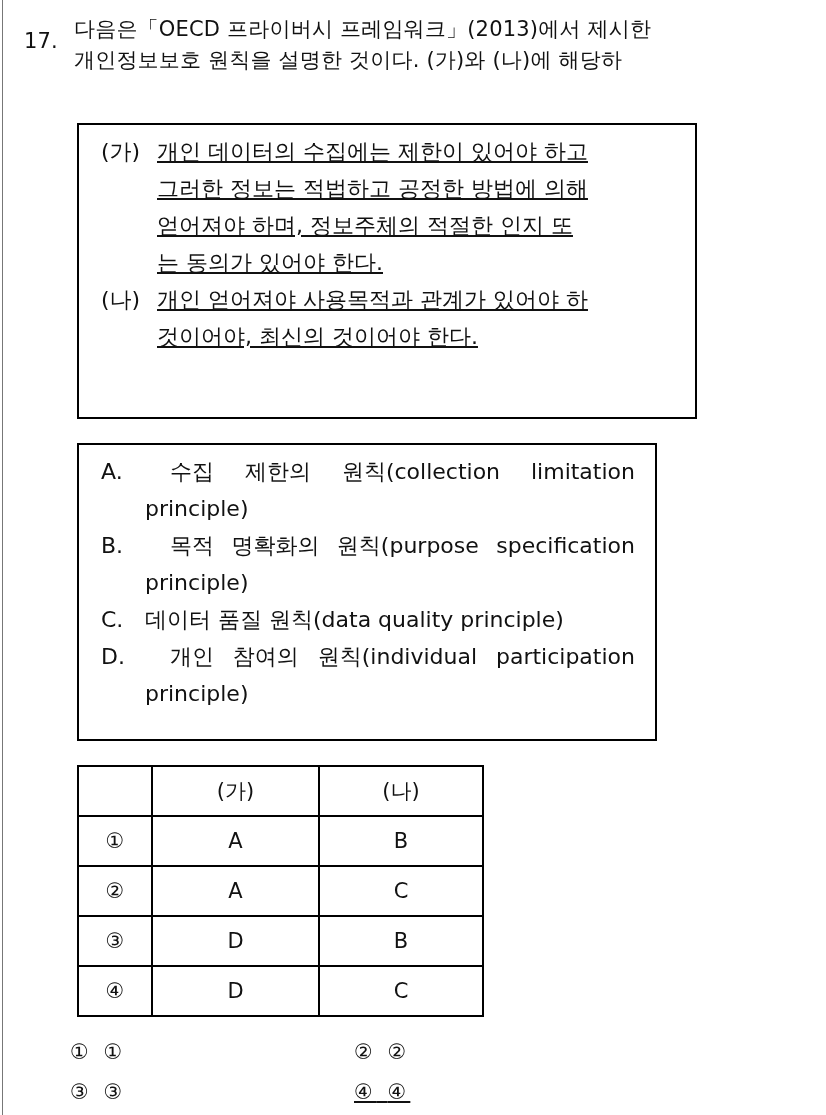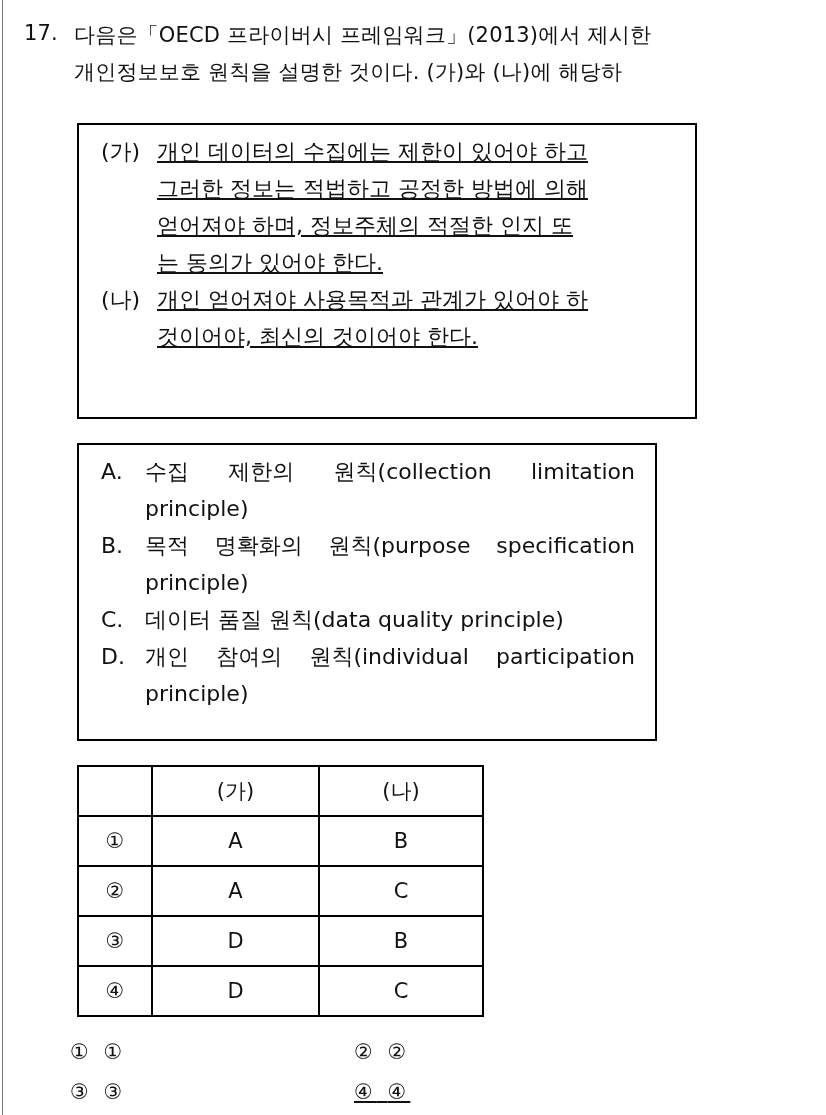--- a/index.html
+++ b/index.html
@@ -8,41 +8,41 @@
       font-family: "DejaVu Sans", "Liberation Sans", sans-serif;
       color: #111;
     }
     .page-rule {
       position: absolute; left: 2px; top: 0; width: 1px; height: 1115px; background: #777;
     }
     .question {
       position: absolute; left: 24px; top: 14px; width: 740px;
       font-size: 21px; line-height: 31px; letter-spacing: 0.2px;
     }
-    .q-num { position: absolute; left: 0; top: 4px; }
+    .q-num { position: absolute; left: 0; top: 12px; }
     .q-text { position: absolute; left: 50px; top: 0; width: 690px; }
-    .q-line { display: block; white-space: nowrap; margin-top: 6px; }
+    .q-line { display: block; white-space: nowrap; }
 
     .box {
       position: absolute; border: 2px solid #000; box-sizing: border-box;
       font-size: 22px; line-height: 37px;
     }
     .box1 { left: 77px; top: 123px; width: 620px; height: 296px; }
     .box2 { left: 77px; top: 443px; width: 580px; height: 298px; }
 
     .item { position: absolute; }
     .box1 .item-label { position: absolute; left: 22px; width: 60px; white-space: nowrap; }
     .box1 .item-body { position: absolute; left: 78px; width: 520px; }
     .box1 .line { display: block; white-space: nowrap; text-decoration: underline; }
 
     .box2 .opt { position: absolute; left: 22px; width: 534px; }
     .box2 .opt-label { position: absolute; left: 0; white-space: nowrap; }
     .box2 .opt-body { position: absolute; left: 44px; width: 490px; }
     .box2 .line { display: block; white-space: nowrap; }
-    .box2 .line.justify { text-align: justify; text-align-last: justify; white-space: normal; }
+    .box2 .line.justify { text-align: justify; text-align-last: justify; white-space: normal; margin-left: 25px; }
 
     table.answer-table {
       position: absolute; left: 77px; top: 765px;
       border-collapse: collapse; font-size: 21px;
     }
     table.answer-table td {
       border: 2px solid #000; text-align: center; vertical-align: middle;
       height: 48px; padding: 0;
     }
     .c0 { width: 72px; }

